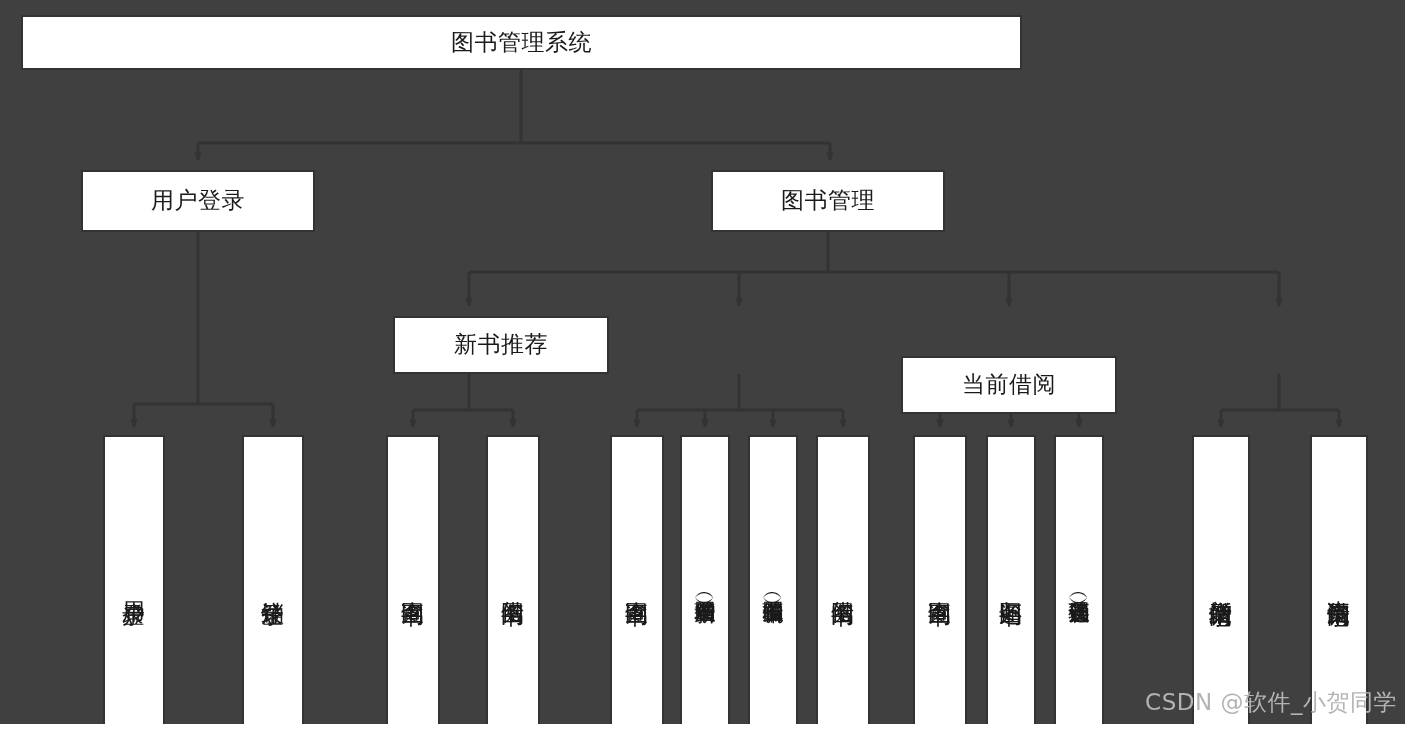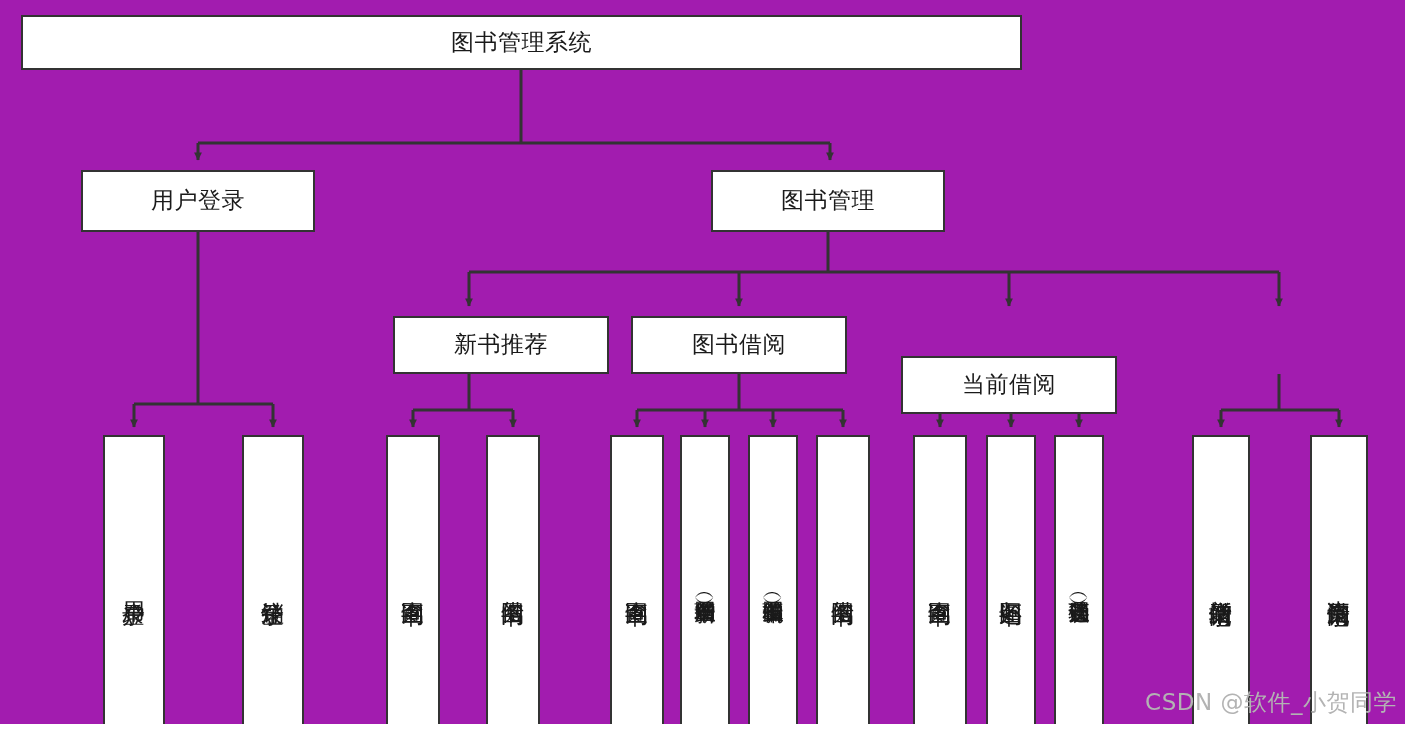--- a/index.html
+++ b/index.html
@@ -8,21 +8,21 @@
     padding: 0;
     background: #ffffff;
   }
   body {
     font-family: "DejaVu Sans", "Liberation Sans", sans-serif;
   }
   #canvas {
     position: relative;
     width: 1405px;
     height: 724px;
-    background: #a21caf;
+    background: #404040;
     overflow: hidden;
   }
   #edges {
     position: absolute;
     left: 0;
     top: 0;
     width: 1405px;
     height: 747px;
   }
   .node {
@@ -139,23 +139,20 @@
   <div class="node h" style="left:81px; top:170px; width:234px; height:62px;">
     <span class="label">用户登录</span>
   </div>
   <div class="node h" style="left:711px; top:170px; width:234px; height:62px;">
     <span class="label">图书管理</span>
   </div>
 
   <div class="node h" style="left:361px; top:316px; width:216px; height:58px;margin-left:32px;">
     <span class="label">新书推荐</span>
   </div>
-  <div class="node h" style="left:631px; top:316px; width:216px; height:58px;">
-    <span class="label">图书借阅</span>
-  </div>
   <div class="node h" style="left:901px; top:316px; width:216px; height:58px;margin-top:40px;">
     <span class="label">当前借阅</span>
   </div>
 
   <div class="node v" style="left:103px; top:435px; width:62px; height:300px;">
     <span class="label">用户登录</span>
   </div>
   <div class="node v" style="left:242px; top:435px; width:62px; height:300px;">
     <span class="label">注销登录</span>
   </div>

